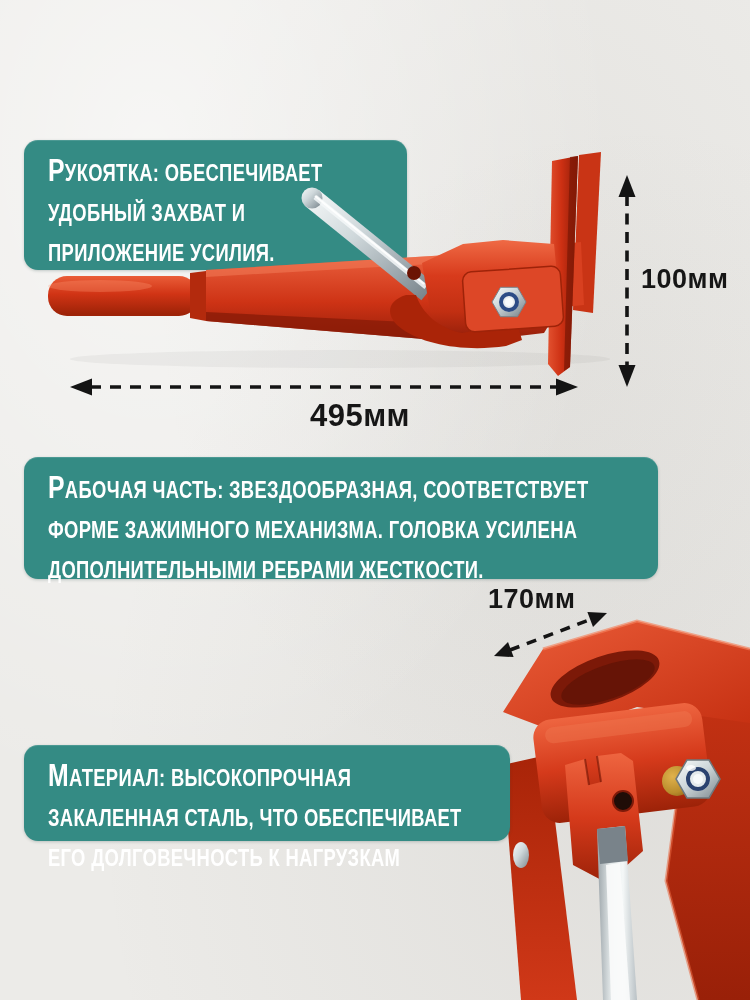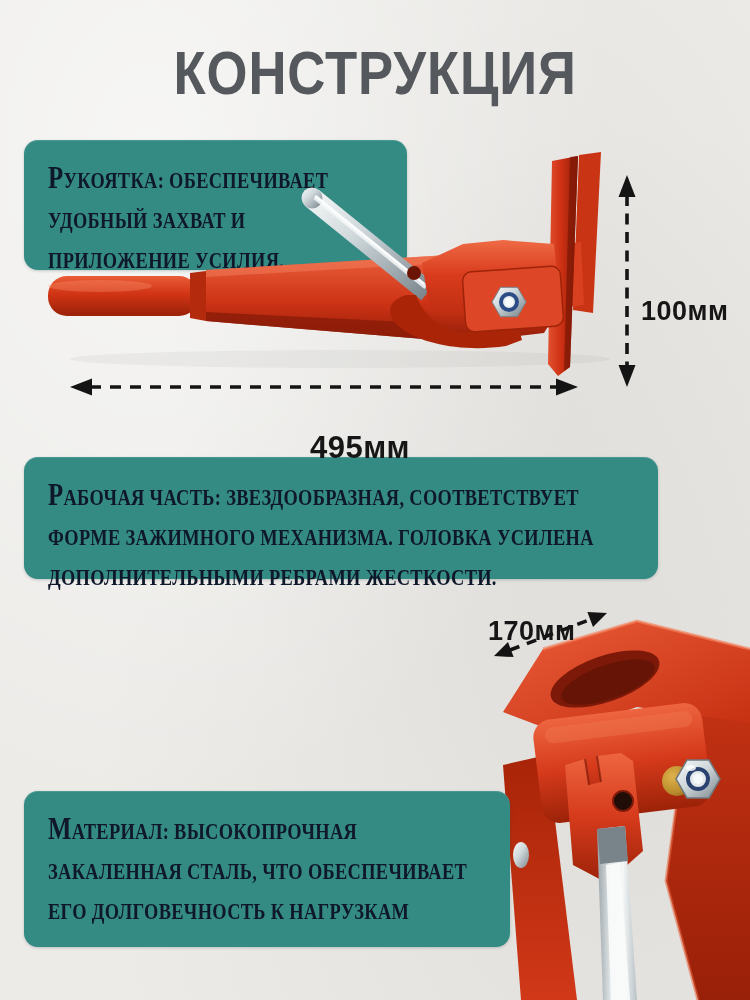--- a/index.html
+++ b/index.html
@@ -23,52 +23,49 @@
   #title{
     left:0;top:40px;width:750px;text-align:center;
     font-size:62px;font-weight:800;color:#55585c;
     letter-spacing:1px;line-height:1.05;
   }
   #title span{display:inline-block;transform:scaleX(.85);transform-origin:50% 50%;}
   
   .card{
     background:#348b84;border-radius:14px;
     box-shadow:0 1px 3px rgba(40,70,66,.25), inset 0 1px 0 rgba(255,255,255,.12);
-    color:#0f172a;
-    padding:18px 14px 10px 24px;
+    color:#ffffff;
+    padding:11px 14px 10px 24px;
     box-sizing:border-box;
-    font-family:Liberation Serif, serif;
   }
   .line{
     display:block;white-space:nowrap;
     font-size:23px;font-weight:700;line-height:40px;
     letter-spacing:.4px;text-transform:uppercase;
     transform:scaleX(.8);transform-origin:0 50%;
   }
   .lead::first-letter{font-size:31px;}
   #card-handle{left:24px;top:140px;width:383px;height:130px;}
   #card-working{left:24px;top:457px;width:634px;height:122px;}
-  #card-material{left:24px;top:745px;width:486px;height:156px;margin-top:46px;}
+  #card-material{left:24px;top:745px;width:486px;height:96px;}
   
   .dim{
     color:#161616;font-weight:700;white-space:nowrap;
     letter-spacing:.5px;
-    margin-top:32px;
   }
   #dim-height{left:641px;top:264px;font-size:27px;}
   #dim-length{left:270px;top:398px;width:140px;text-align:right;font-size:31px;}
   #dim-head{left:488px;top:584px;font-size:27px;}
   svg{display:block;}
 </style>
 </head>
 <body>
 
 <div id="canvas">
 
-  <div id="title" class="abs"><span>КОНСТРУКЦИЯ</span></div>
 
   <div id="card-handle" class="abs card">
     <span class="line lead">Рукоятка: обеспечивает</span>
     <span class="line">удобный захват и</span>
     <span class="line">приложение усилия.</span>
   </div>
 
   <svg class="abs" style="left:30px;top:145px;" width="580" height="260" viewBox="0 0 580 260">
     <defs>
       <linearGradient id="gripG" x1="0" y1="0" x2="0" y2="1">

